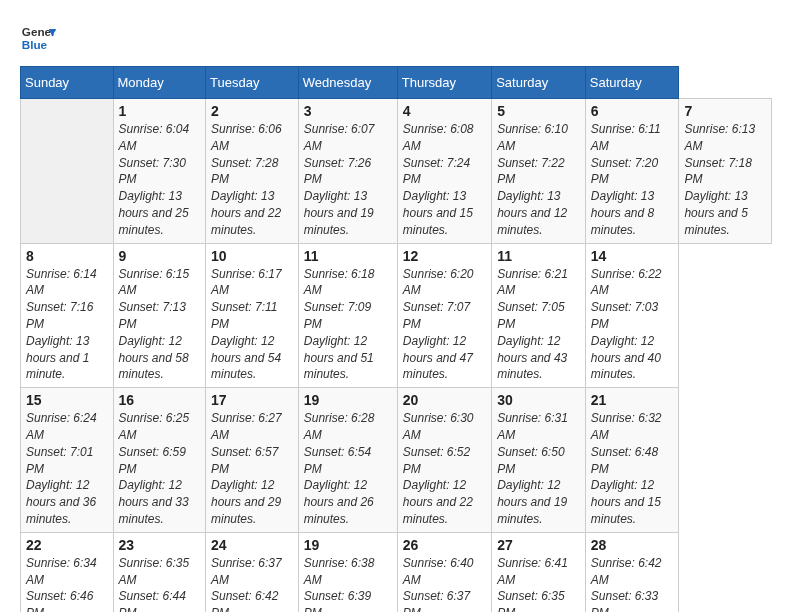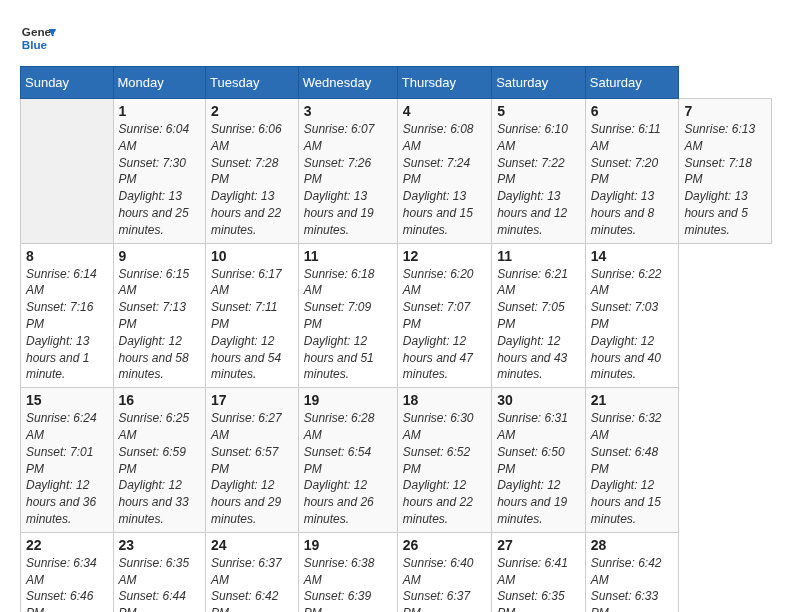--- a/index.html
+++ b/index.html
@@ -188,21 +188,21 @@
         </td>
         <td>
           <span class="day-number">17</span>
           <span class="day-info">Sunrise: 6:27 AM<br>Sunset: 6:57 PM<br>Daylight: 12 hours and 29 minutes.</span>
         </td>
         <td>
           <span class="day-number">19</span>
           <span class="day-info">Sunrise: 6:28 AM<br>Sunset: 6:54 PM<br>Daylight: 12 hours and 26 minutes.</span>
         </td>
         <td>
-          <span class="day-number">18</span>
+          <span class="day-number">20</span>
           <span class="day-info">Sunrise: 6:30 AM<br>Sunset: 6:52 PM<br>Daylight: 12 hours and 22 minutes.</span>
         </td>
         <td>
           <span class="day-number">30</span>
           <span class="day-info">Sunrise: 6:31 AM<br>Sunset: 6:50 PM<br>Daylight: 12 hours and 19 minutes.</span>
         </td>
         <td>
           <span class="day-number">21</span>
           <span class="day-info">Sunrise: 6:32 AM<br>Sunset: 6:48 PM<br>Daylight: 12 hours and 15 minutes.</span>
         </td>

